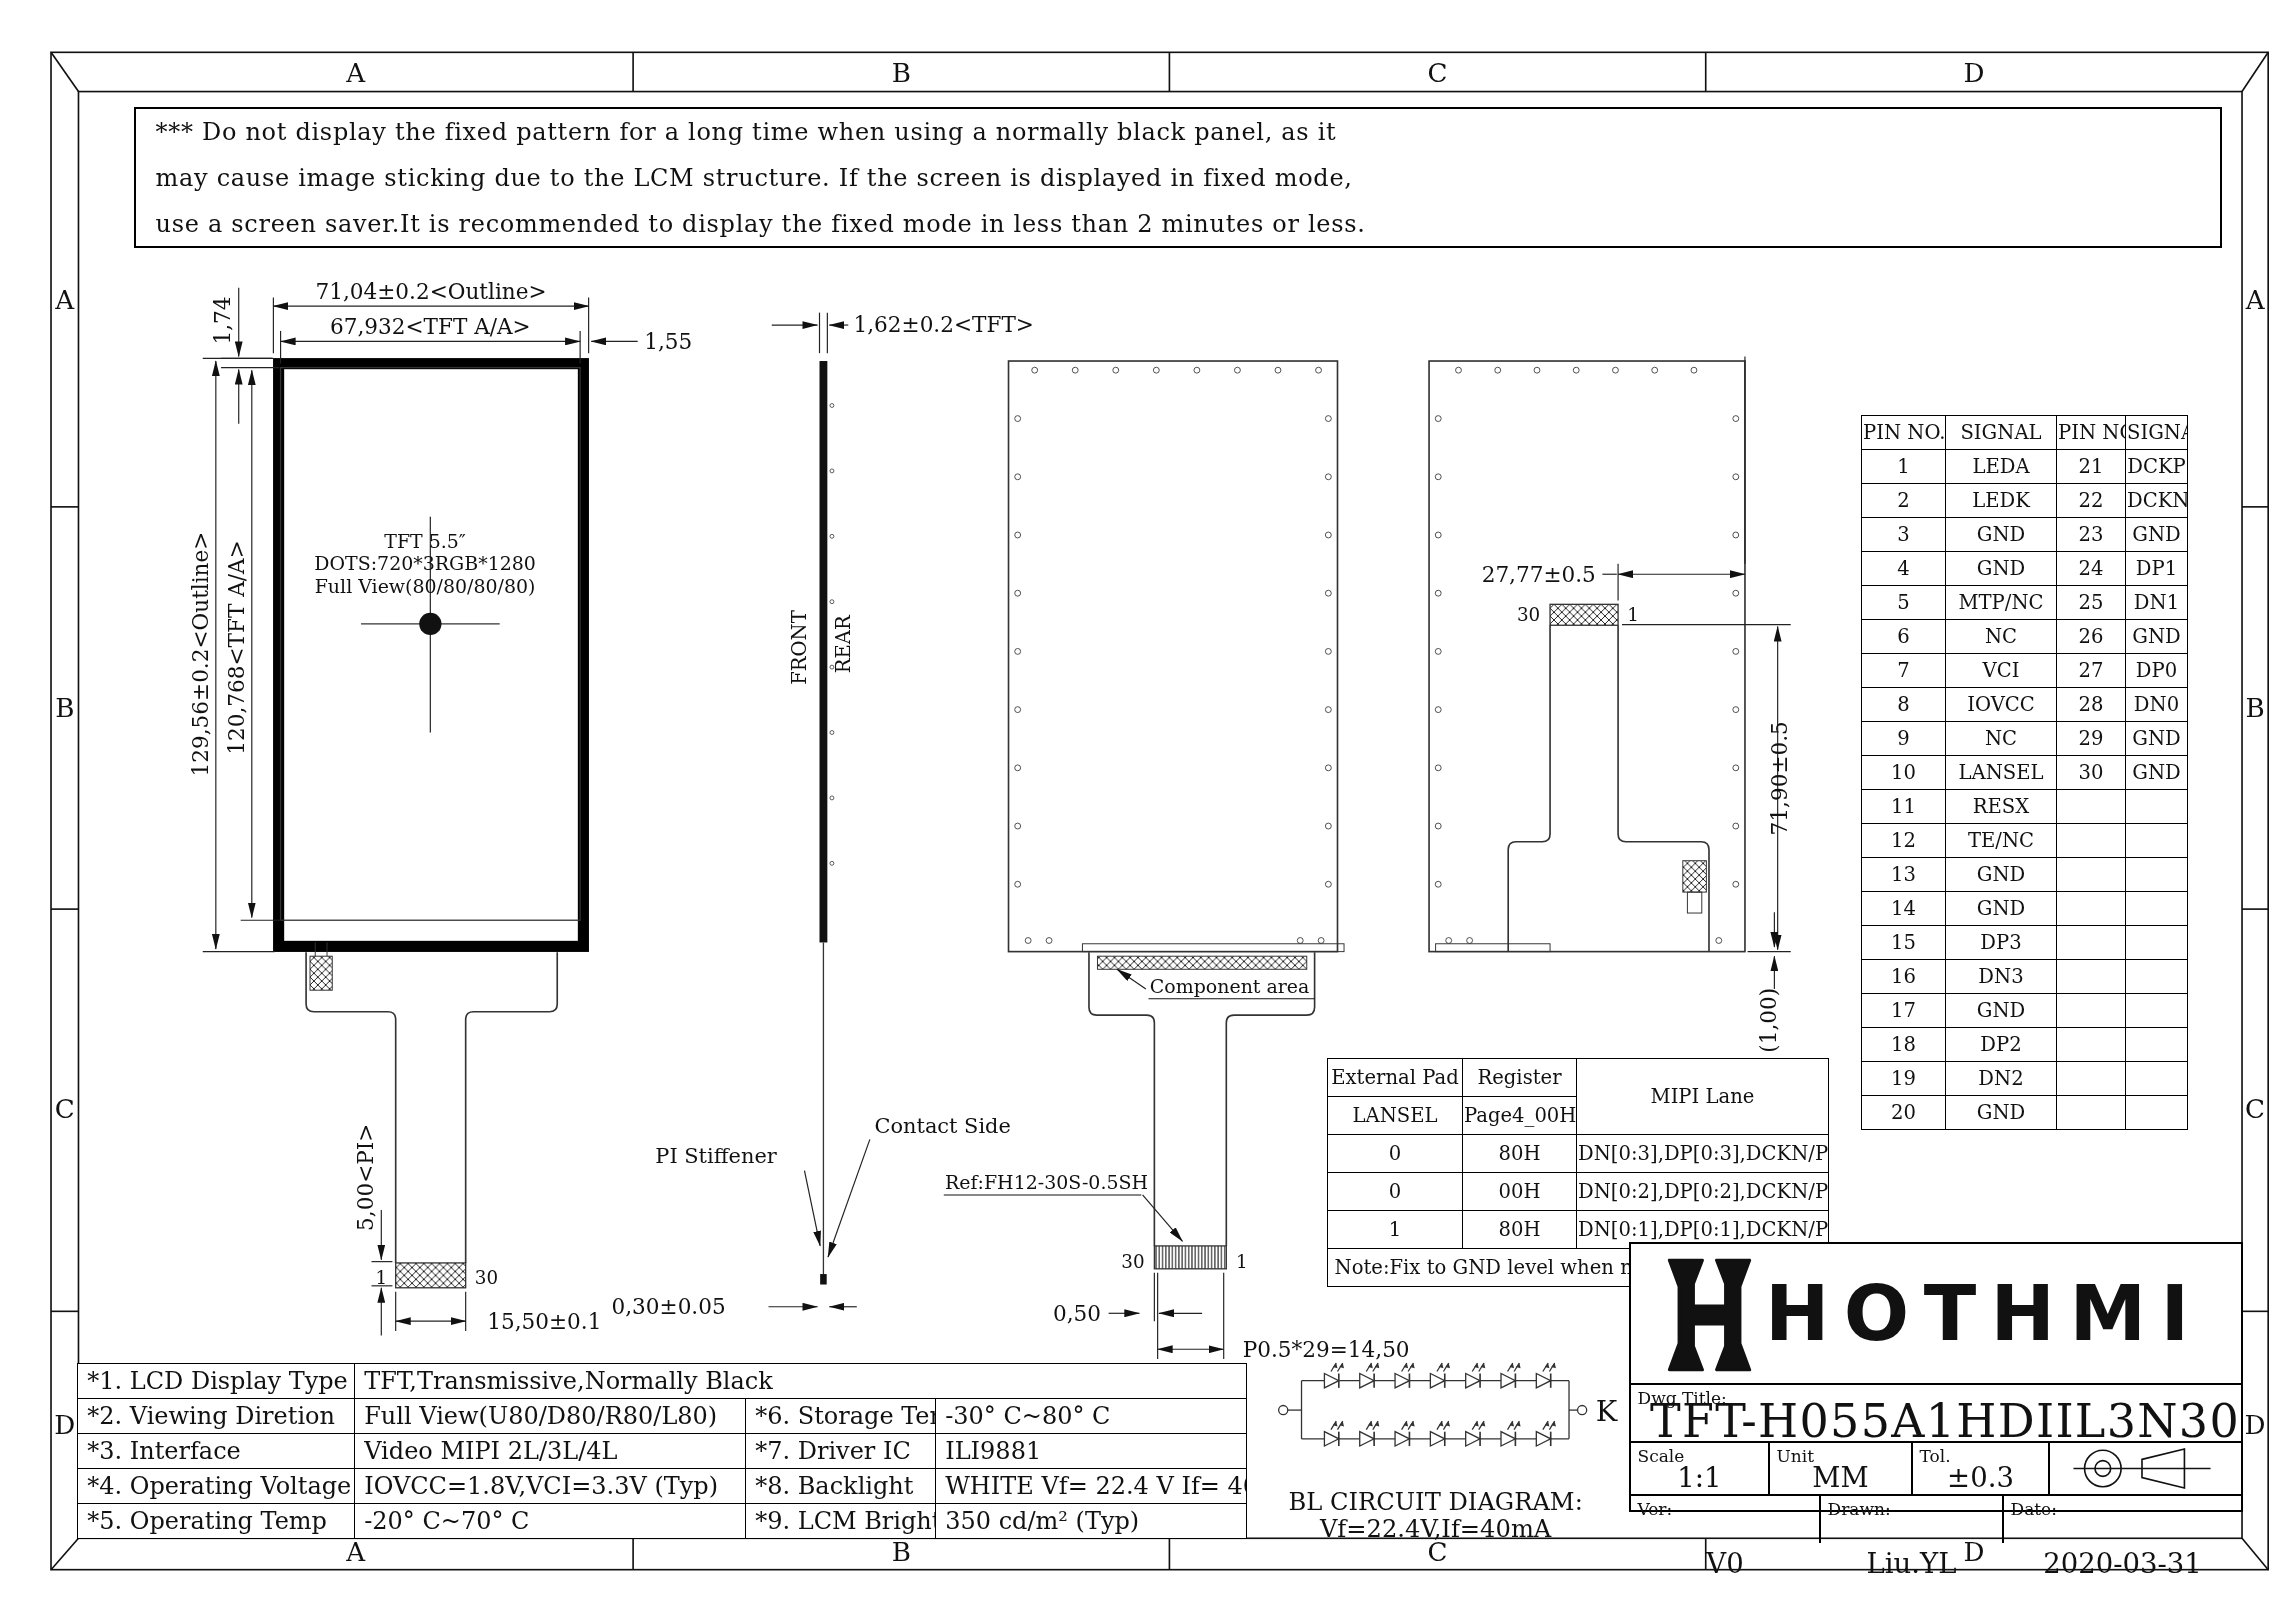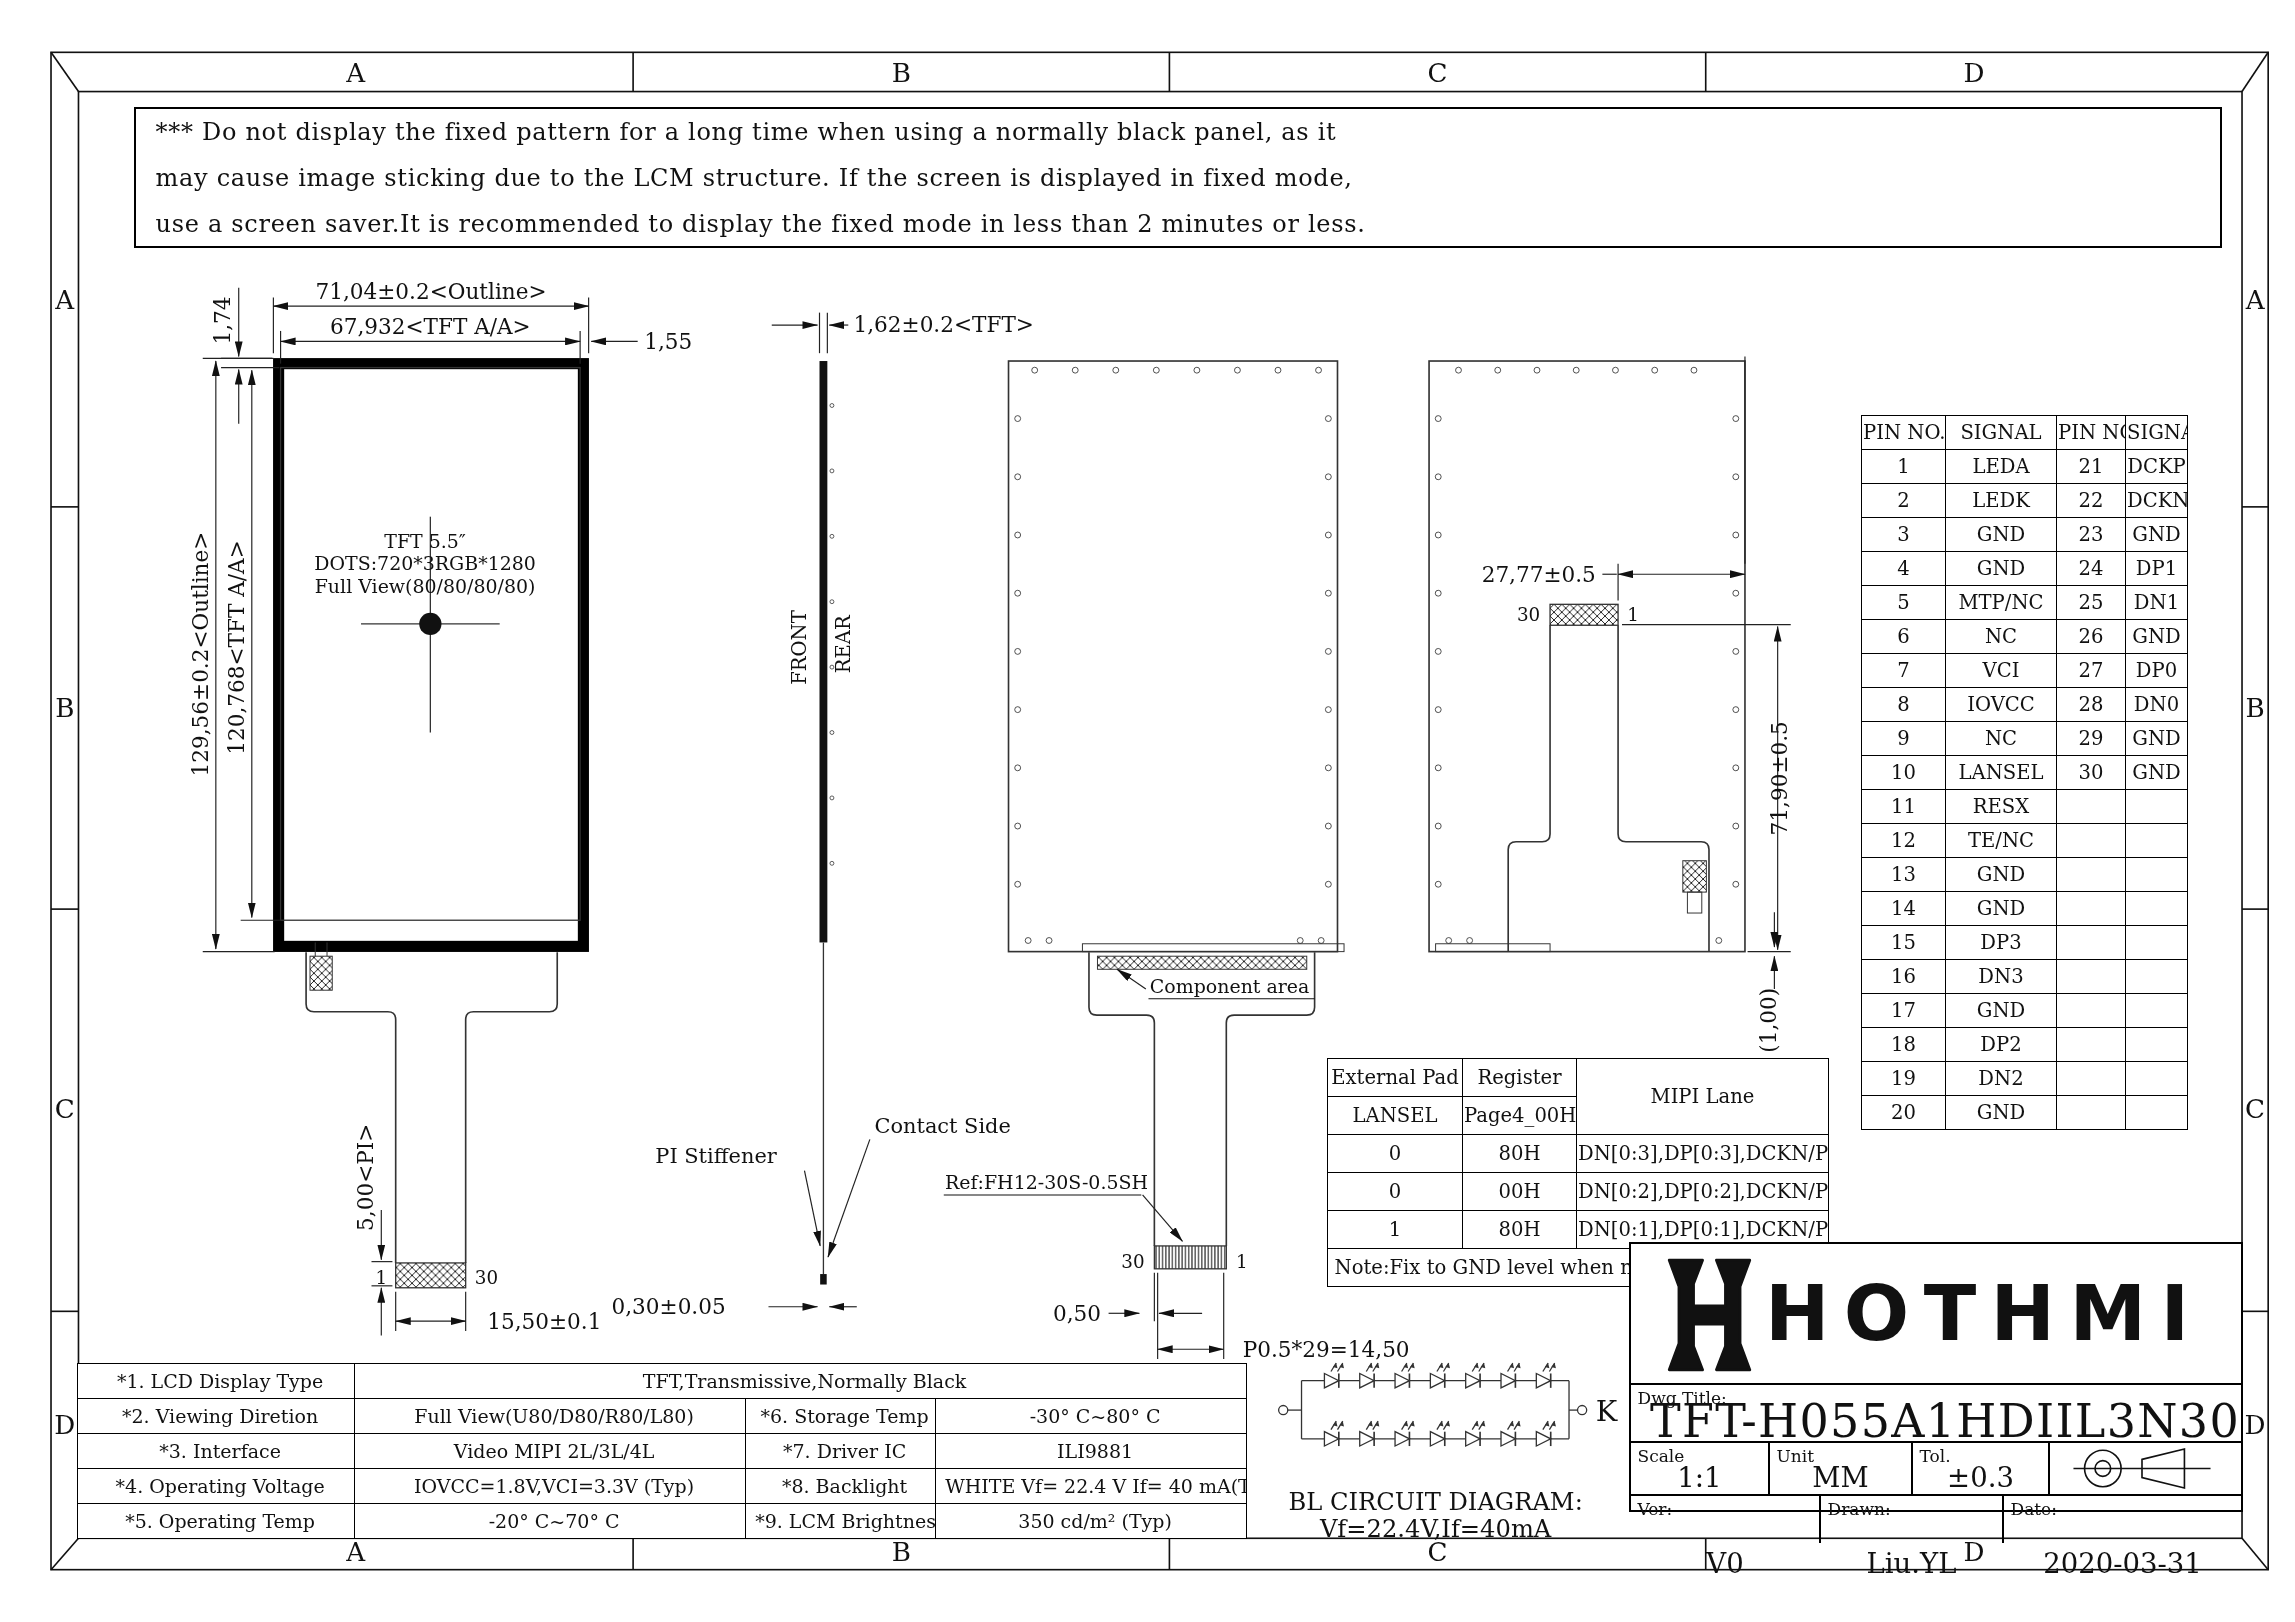--- a/index.html
+++ b/index.html
@@ -13,21 +13,21 @@
            padding-left:19.6px;font-size:24px;line-height:46px;letter-spacing:0.7px;white-space:nowrap;}
   
   table{border-collapse:collapse;table-layout:fixed;background:#fff;}
   td,th{border:1.6px solid #000;font-weight:normal;overflow:hidden;white-space:nowrap;}
   #pin-table{left:1861px;top:415px;width:326px;position:absolute;}
   #pin-table td,#pin-table th{height:31px;text-align:center;font-size:19.6px;}
   #lane-table{left:1327px;top:1058px;width:501px;position:absolute;}
   #lane-table td,#lane-table th{height:35px;text-align:center;font-size:19.6px;}
   #lane-table .note-cell{text-align:left;padding-left:6.5px;}
   #spec-table{left:77px;top:1363px;width:1170px;position:absolute;}
-  #spec-table td{height:32px;text-align:center;font-size:19px;padding-left:9.2px;}
+  #spec-table td{height:32px;text-align:left;font-size:24px;padding-left:9.2px;}
   
   #title-block{left:1629px;top:1242px;width:614px;height:270px;border:2px solid #000;background:#fff;}
   .tb-logo{position:relative;height:139px;border-bottom:2px solid #000;}
   .brand{position:absolute;left:134px;top:25px;font-family:"DejaVu Sans",sans-serif;
          font-weight:bold;font-size:77px;letter-spacing:14.4px;}
   .tb-title{position:relative;height:56px;border-bottom:2px solid #000;}
   .tb-label{position:absolute;left:6.5px;top:2.6px;font-size:17px;}
   .tb-title-val{position:absolute;left:18px;right:0;top:9.2px;text-align:center;font-size:46px;letter-spacing:1.3px;}
   .tb-r3{display:grid;grid-template-columns:139px 143px 137px auto;height:51px;border-bottom:2px solid #000;}
   .tb-r4{display:grid;grid-template-columns:190px 183px auto;height:47px;}

